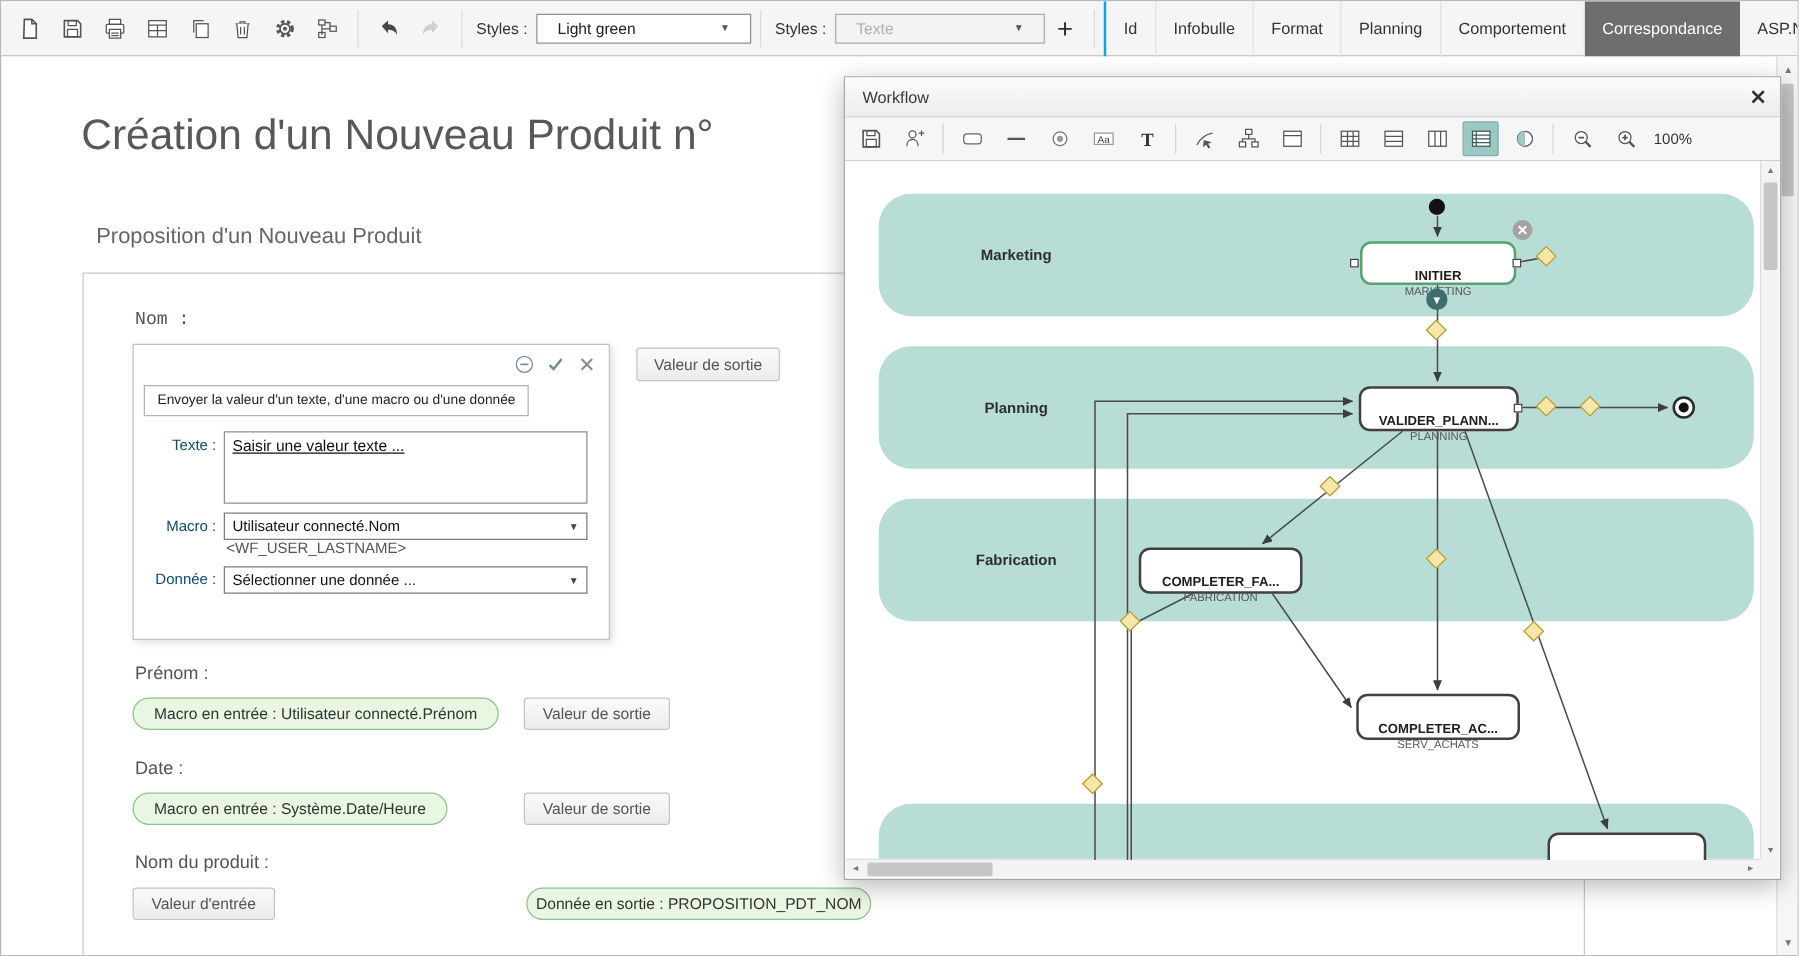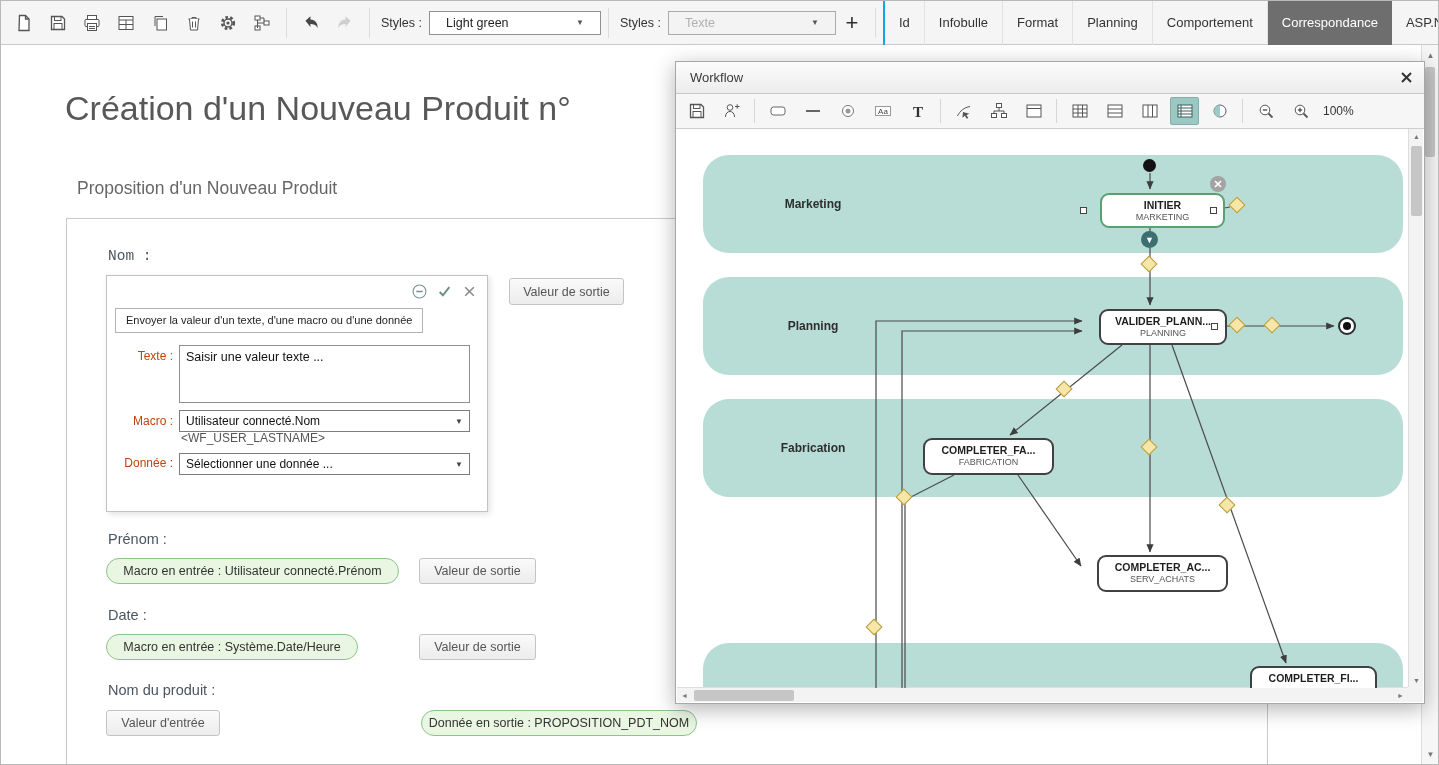--- a/index.html
+++ b/index.html
@@ -40,24 +40,24 @@
           font-size:12.5px; color:#333; display:flex; align-items:center; justify-content:center;
           cursor:pointer; white-space:nowrap; }
 
   
   .editor { position:absolute; left:105px; top:274px; width:382px; height:237px;
             background:#fff; border:1px solid #c2c2c2; box-shadow:2px 2px 6px rgba(0,0,0,0.12); }
   .ed-icons { position:absolute; top:8px; right:10px; display:flex; gap:10px; }
   .ed-icons span { cursor:pointer; display:flex; }
   .ed-tab { position:absolute; left:8px; top:32px; height:25px; border:1px solid #b3b3b3;
             background:#fff; padding:0 10px; font-size:11px; color:#222; line-height:23px; white-space:nowrap; }
-  .ed-label { position:absolute; left:4px; width:62px; text-align:right; font-size:12px; color:#c2410c; }
+  .ed-label { position:absolute; left:4px; width:62px; text-align:right; font-size:12px; color:#0c4a6e; }
   .ed-textarea { position:absolute; left:72px; top:69px; width:291px; height:58px;
                  border:1px solid #8f8f8f; font-family:"Liberation Sans",sans-serif;
-                 font-size:12.5px; color:#111; padding:4px 6px; resize:none; }
+                 font-size:12.5px; color:#111; padding:4px 6px; resize:none;text-decoration:underline; }
   .ed-select { position:absolute; height:22px; left:72px; width:291px; background:#fff;
                border:1px solid #7d7d7d; display:flex; align-items:center; justify-content:space-between;
                font-size:12px; color:#111; padding:0 6px; cursor:pointer; }
   .ed-select .arr { font-size:8px; color:#444; }
   .ed-token { position:absolute; left:74px; top:155px; font-size:12px; color:#555; }
 
   
   .wf-win { position:absolute; left:674px; top:60px; width:750px; height:643px; background:#fff;
             border:1px solid #a7a7a7; box-shadow:0 5px 20px rgba(0,0,0,0.3); }
   .wf-titlebar { position:absolute; left:0; top:0; right:0; height:32px;
@@ -74,21 +74,21 @@
   .wf-zoom { font-size:12px; color:#333; margin-left:2px; white-space:nowrap; }
 
   .wf-diagram { position:absolute; left:1px; top:67px; width:732px; height:559px;
                 background:#fff; overflow:hidden; }
   .lane { position:absolute; left:26px; width:700px; height:98px; background:#b7ddd6;
           border-radius:26px; cursor:pointer; }
   .lane-label { position:absolute; left:20px; top:0; width:180px; height:100%;
                 display:flex; align-items:center; justify-content:center;
                 font-size:12px; font-weight:bold; color:#2e2e2e; }
   .wf-node { position:absolute; background:#fff; border:2px solid #414141; border-radius:9px;
-             text-align:center; padding-top:4px; cursor:pointer; z-index:5;margin-left:12px; }
+             text-align:center; padding-top:20px; cursor:pointer; z-index:5; }
   .wf-node .nt { font-size:10.5px; font-weight:bold; color:#1e1e1e; }
   .wf-node .ns { font-size:9px; color:#555; margin-top:1px; }
   .diamond { position:absolute; width:12px; height:12px; background:#f6e7a9;
              border:1px solid #b59a39; transform:rotate(45deg); z-index:6; cursor:pointer; }
   .handle { position:absolute; width:7px; height:7px; background:#fff; border:1px solid #444; z-index:7; }
   .start-dot { position:absolute; width:13px; height:13px; border-radius:50%; background:#111; z-index:6; cursor:pointer; }
   .circ-arrow { position:absolute; width:17px; height:17px; border-radius:50%; background:#3c7070;
                 color:#fff; font-size:9px; display:flex; align-items:center; justify-content:center; z-index:7; }
   .x-badge { position:absolute; width:16px; height:16px; border-radius:50%; background:#a3a3a3;
              display:flex; align-items:center; justify-content:center; z-index:7; cursor:pointer; }

